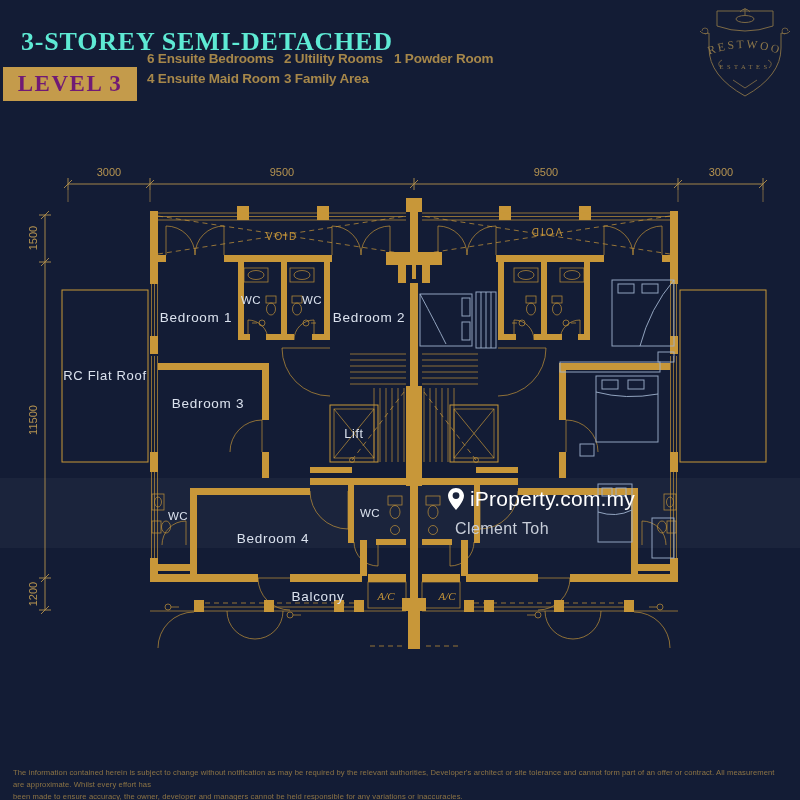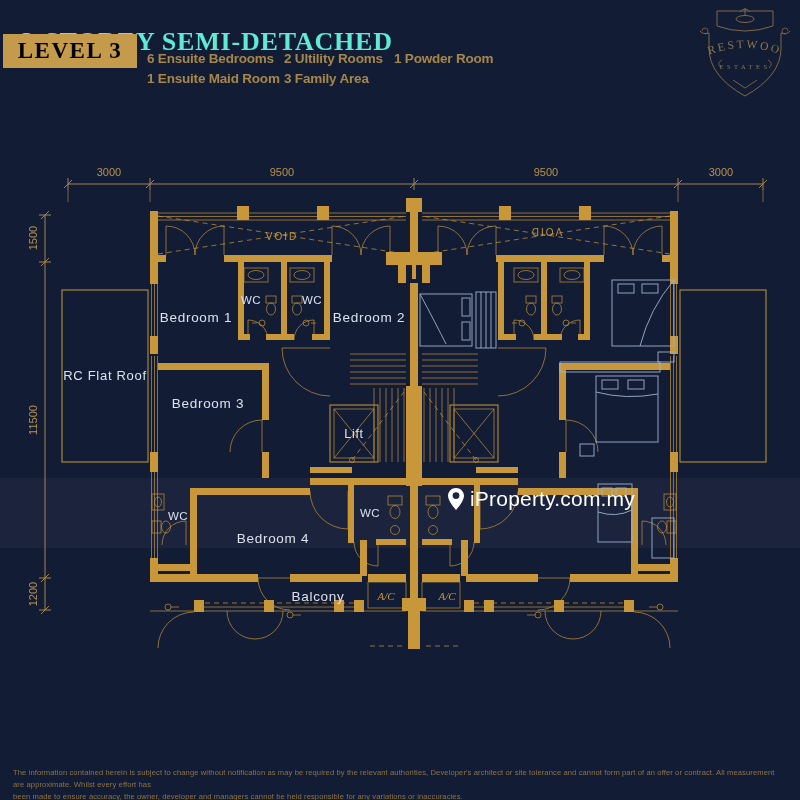--- a/index.html
+++ b/index.html
@@ -9,22 +9,22 @@
     font-family:"Liberation Sans", sans-serif;
   }
   .band{position:absolute;left:0;width:800px;background:rgba(255,255,255,0.035);z-index:0;}
   
   .title{
     position:absolute;left:21px;top:7px;z-index:2;
     font-family:"Liberation Serif", serif;font-weight:bold;
     font-size:26px;letter-spacing:0.8px;color:#5eead4;margin-top:20px;
   }
   .level-badge{
-    position:absolute;left:3px;top:34px;width:134px;height:34px;z-index:2;
-    background:#c49b4b;color:#000000;
+    position:absolute;left:3px;top:67px;width:134px;height:34px;z-index:2;
+    background:#c49b4b;color:#701a75;
     font-family:"Liberation Serif", serif;font-weight:bold;font-size:23px;
     letter-spacing:1.5px;display:flex;align-items:center;justify-content:center;
   }
   .features{position:absolute;left:147px;top:51px;display:flex;z-index:2;}
   .feature-col{display:flex;flex-direction:column;gap:5px;}
   .feature-col.c1{width:137px;}
   .feature-col.c2{width:110px;}
   .feature-line{
     font-size:13.5px;font-weight:bold;color:#a6874a;letter-spacing:-0.2px;line-height:15px;
   }
@@ -56,21 +56,21 @@
 </head>
 <body>
 
 <div class="band" style="top:478px;height:70px;"></div>
 
 <div class="title">3-STOREY SEMI-DETACHED</div>
 <div class="level-badge">LEVEL 3</div>
 <div class="features">
   <div class="feature-col c1">
     <div class="feature-line">6 Ensuite Bedrooms</div>
-    <div class="feature-line">1 Ensuite Maid Room</div>
+    <div class="feature-line">4 Ensuite Maid Room</div>
   </div>
   <div class="feature-col c2">
     <div class="feature-line">2 Ultility Rooms</div>
     <div class="feature-line">3 Family Area</div>
   </div>
   <div class="feature-col c3">
     <div class="feature-line">1 Powder Room</div>
   </div>
 </div>
 
@@ -290,18 +290,19 @@
   </g>
 </svg>
 
 <div class="watermark">
   <div class="wm-row">
     <svg width="16" height="22" viewBox="0 0 16 22">
       <path d="M8,0 C3.6,0 0,3.5 0,7.8 C0,13.5 8,22 8,22 C8,22 16,13.5 16,7.8 C16,3.5 12.4,0 8,0 Z M8,11 A3.4,3.4 0 1 1 8,4.2 A3.4,3.4 0 1 1 8,11 Z" fill="#ffffff"></path>
     </svg>
     <span class="wm-brand">iProperty.com.my</span>
   </div>
+  <div class="wm-agent">Clement Toh</div>
 </div>
 
 <div class="disclaimer">
   <div>The information contained herein is subject to change without notification as may be required by the relevant authorities, Developer's architect or site tolerance and cannot form part of an offer or contract. All measurement are approximate. Whilst every effort has</div>
   <div>been made to ensure accuracy, the owner, developer and managers cannot be held responsible for any variations or inaccuracies.</div>
 </div>
 
 </body></html>

